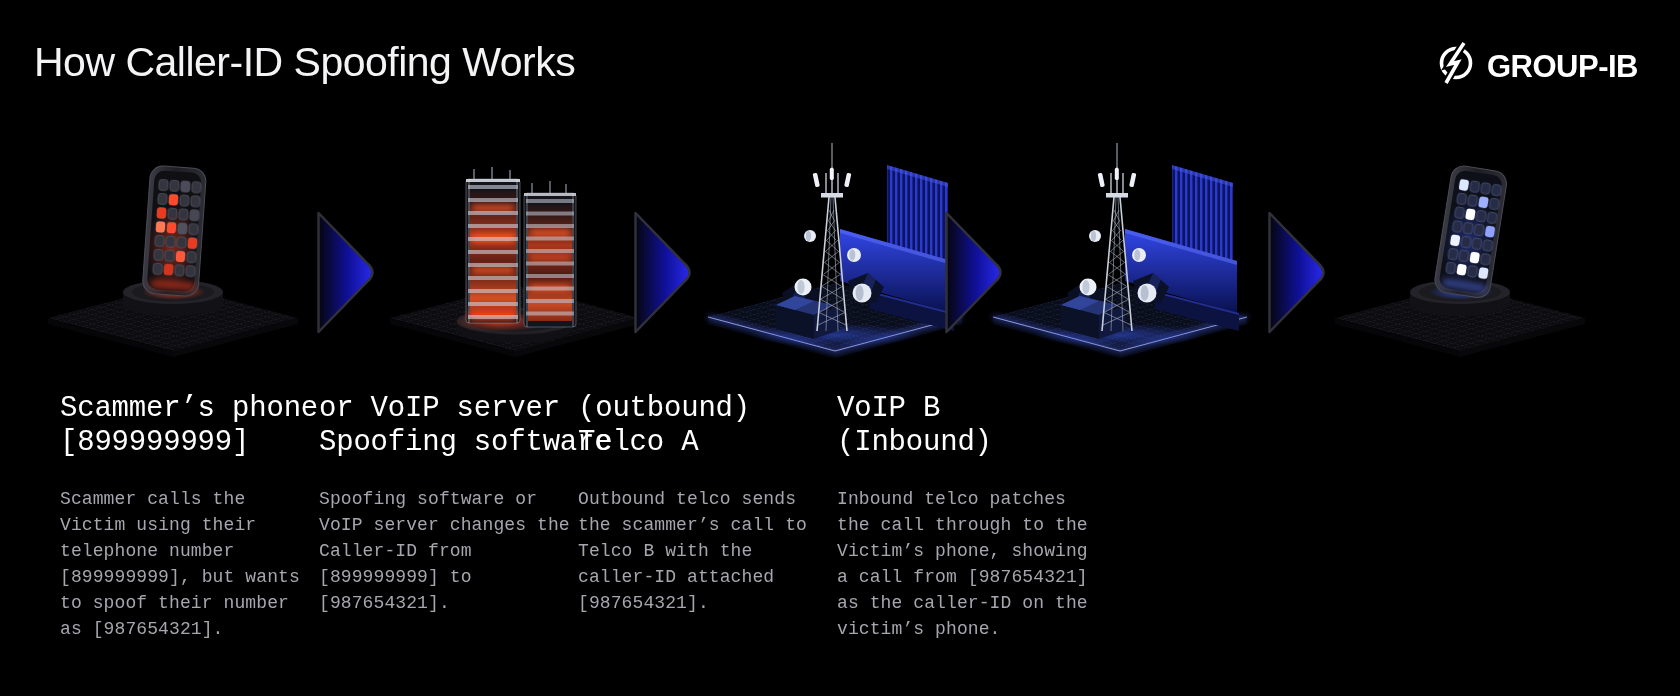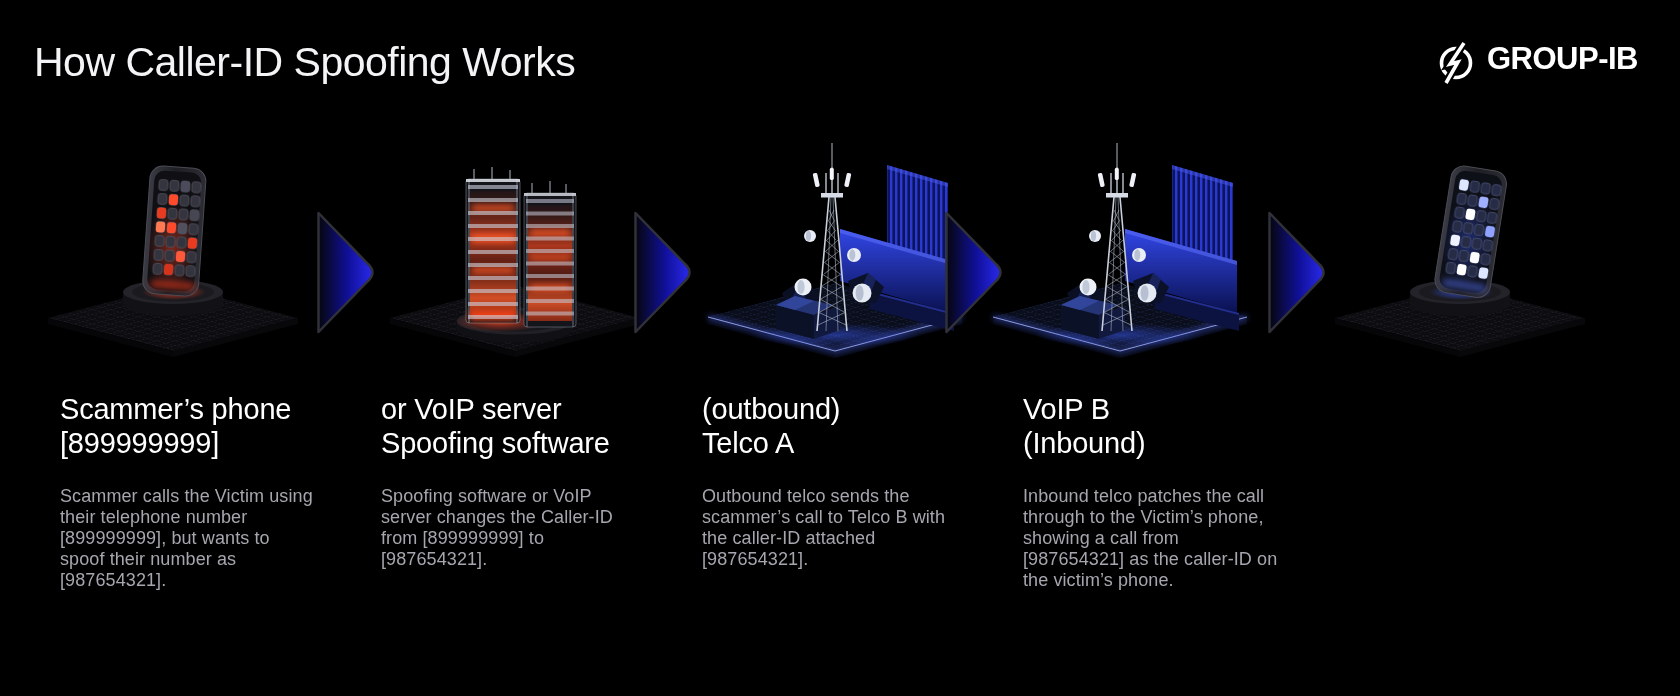--- a/index.html
+++ b/index.html
@@ -14,41 +14,41 @@
   
   .header {
     position:absolute; top:0; left:0; right:0;
     display:flex; justify-content:space-between; align-items:center;
     padding:30px 42px 0 34px; height:96px;
   }
   .page-title {
     color:#f4f4f6; font-size:41px; font-weight:400; letter-spacing:-0.5px;
     line-height:1.1;
   }
-  .brand { display:flex; align-items:flex-start; gap:11px; }
+  .brand { display:flex; align-items:flex-end; gap:11px; }
   .brand-icon { width:40px; height:44px; display:block; }
   .brand-name { color:#fff; font-size:31px; font-weight:700; letter-spacing:-0.5px; }
 
   
   .scene { position:absolute; width:290px; height:235px; top:135px; }
   .arrow { position:absolute; width:62px; height:125px; top:210px; }
 
   
   .steps {
     position:absolute; top:392px; left:60px;
-    display:flex; gap:62px;
+    display:flex; font-family:Liberation Mono, monospace;
   }
   .step { width:259px; }
   .step-title {
     color:#ffffff; font-size:29px; font-weight:400; line-height:34px;
     letter-spacing:-0.2px; margin-bottom:26px;
   }
   .step-title .tl { display:block; white-space:nowrap; }
   .step-body {
-    color:#a6a6ae; font-size:18px; font-weight:400; line-height:21px;
+    color:#a6a6ae; font-size:18px; font-weight:400; line-height:26px;
     letter-spacing:0.1px;
   }
 </style>
 </head>
 <body>
 
 <svg width="0" height="0" style="position:absolute" aria-hidden="true">
 <defs>
   <filter id="blur3" x="-150%" y="-150%" width="400%" height="400%">
         <feGaussianBlur stdDeviation="3"></feGaussianBlur>

